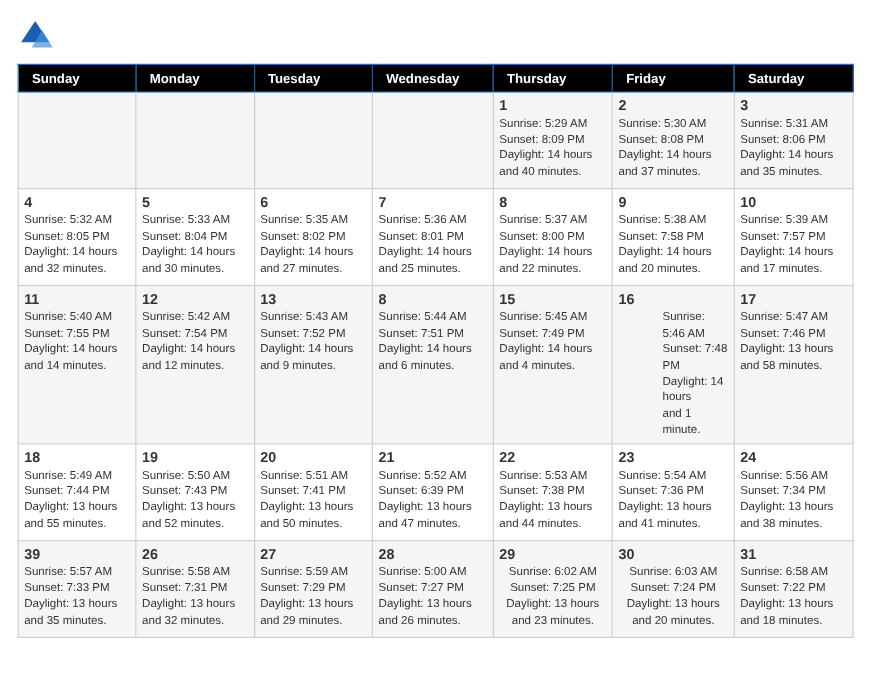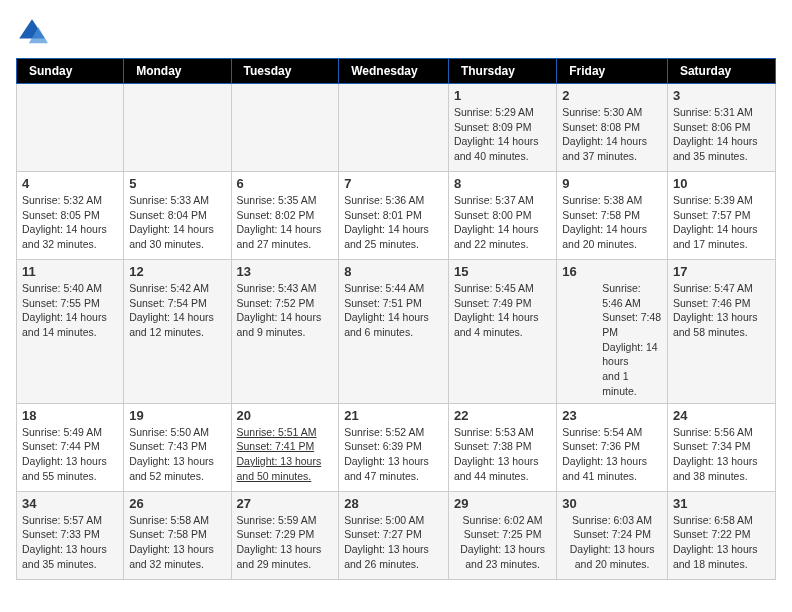--- a/index.html
+++ b/index.html
@@ -259,21 +259,21 @@
         </td>
         <td>
           <span class="day-number">19</span>
           <div class="day-info" style="white-space: pre-line;">Sunrise: 5:50 AM
 Sunset: 7:43 PM
 Daylight: 13 hours
 and 52 minutes.</div>
         </td>
         <td>
           <span class="day-number">20</span>
-          <div class="day-info" style="white-space: pre-line; text-decoration: underline;">Sunrise: 5:51 AM
+          <div class="day-info" style="white-space: pre-line;">Sunrise: 5:51 AM
 Sunset: 7:41 PM
 Daylight: 13 hours
 and 50 minutes.</div>
         </td>
         <td>
           <span class="day-number">21</span>
           <div class="day-info" style="white-space: pre-line;">Sunrise: 5:52 AM
 Sunset: 6:39 PM
 Daylight: 13 hours
 and 47 minutes.</div>
@@ -295,30 +295,30 @@
         <td>
           <span class="day-number">24</span>
           <div class="day-info" style="white-space: pre-line;">Sunrise: 5:56 AM
 Sunset: 7:34 PM
 Daylight: 13 hours
 and 38 minutes.</div>
         </td>
       </tr>
       <tr>
         <td>
-          <span class="day-number">34</span>
+          <span class="day-number">39</span>
           <div class="day-info" style="white-space: pre-line;">Sunrise: 5:57 AM
 Sunset: 7:33 PM
 Daylight: 13 hours
 and 35 minutes.</div>
         </td>
         <td>
           <span class="day-number">26</span>
           <div class="day-info" style="white-space: pre-line;">Sunrise: 5:58 AM
-Sunset: 7:58 PM
+Sunset: 7:31 PM
 Daylight: 13 hours
 and 32 minutes.</div>
         </td>
         <td>
           <span class="day-number">27</span>
           <div class="day-info" style="white-space: pre-line;">Sunrise: 5:59 AM
 Sunset: 7:29 PM
 Daylight: 13 hours
 and 29 minutes.</div>
         </td>

